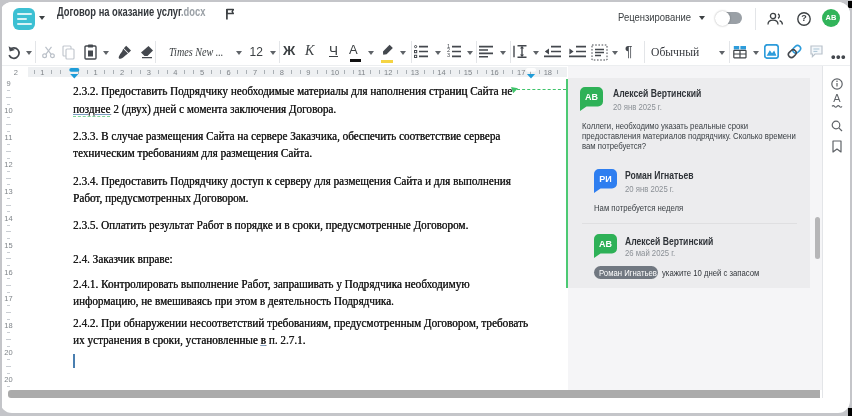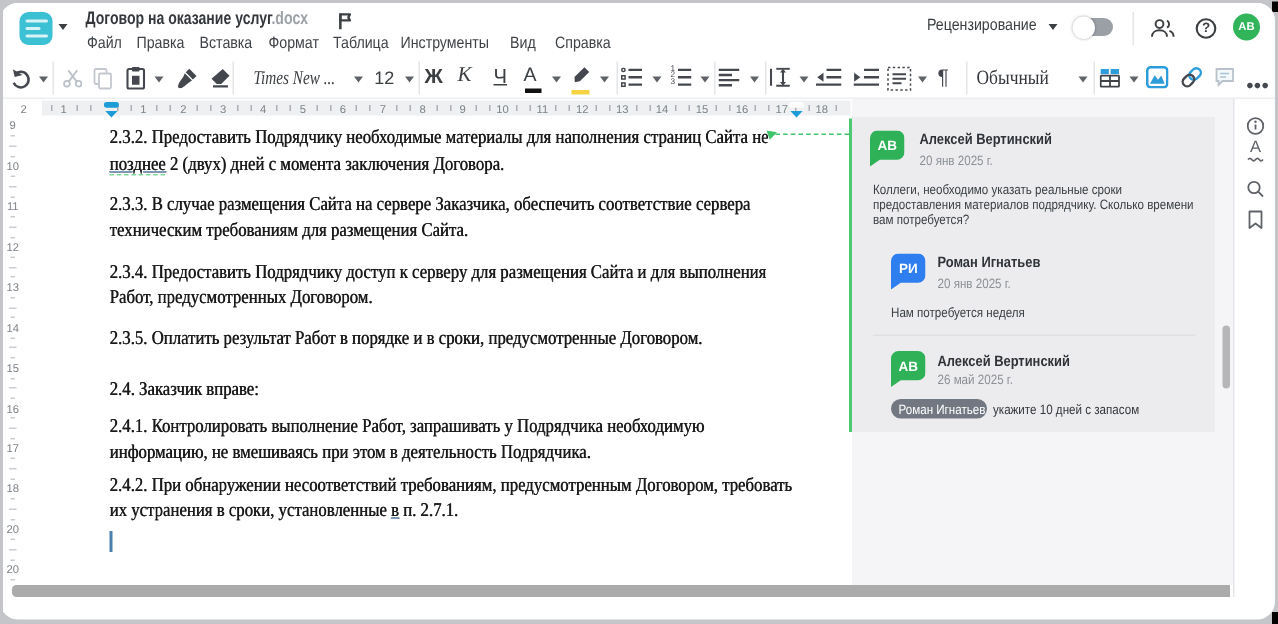--- a/index.html
+++ b/index.html
@@ -29,30 +29,20 @@
   </div>
   <div class="abs" style="left:39px;top:14px;width:0;height:0;border-left:3.5px solid transparent;border-right:3.5px solid transparent;border-top:4.5px solid #3c4043;"></div>
 
   <div class="abs sx74" style="left:57px;top:3px;font-size:12px;font-weight:bold;color:#33373c;">Договор на оказание услуг<span style="font-weight:bold;color:#9aa0a6;">.docx</span></div>
 
   <svg class="abs" style="left:225px;top:6px;" width="11" height="12" viewBox="0 0 11 12">
         <path d="M1.9 11.5 V1" stroke="#3c4043" stroke-width="1.7" fill="none"></path>
         <path d="M1.9 1.6 H8.3 L7.2 3.6 L8.3 5.6 H1.9 Z" fill="none" stroke="#3c4043" stroke-width="1.5" stroke-linejoin="round"></path>
       </svg>
 
-  <div class="abs" style="left:0;top:21px;width:850px;height:16px;">
-    <span class="menu-item" style="left:57.6px;">Файл</span>
-    <span class="menu-item" style="left:90.5px;">Правка</span>
-    <span class="menu-item" style="left:132.7px;">Вставка</span>
-    <span class="menu-item" style="left:178.5px;">Формат</span>
-    <span class="menu-item" style="left:222.1px;">Таблица</span>
-    <span class="menu-item" style="left:267.1px;">Инструменты</span>
-    <span class="menu-item" style="left:339.9px;">Вид</span>
-    <span class="menu-item" style="left:370.3px;">Справка</span>
-  </div>
 
   <div class="abs sx" style="left:618.3px;top:9px;font-size:11px;color:#3c4043;">Рецензирование</div>
   <div class="abs" style="left:699px;top:14px;width:0;height:0;border-left:3.5px solid transparent;border-right:3.5px solid transparent;border-top:4.5px solid #3c4043;"></div>
 
   <div class="abs" style="left:716px;top:10px;width:26px;height:12px;border-radius:6px;background:#9aa0a6;"></div>
   <div class="abs" style="left:715px;top:8.5px;width:15px;height:15px;border-radius:50%;background:#fff;box-shadow:0 0 2px rgba(0,0,0,.35);"></div>
   <div class="sep" style="left:755px;top:6px;height:22px;"></div>
 
   <svg class="abs" style="left:766px;top:9px;" width="18" height="16" viewBox="0 0 18 16">
     <g fill="none" stroke="#3c4043" stroke-width="1.3">

